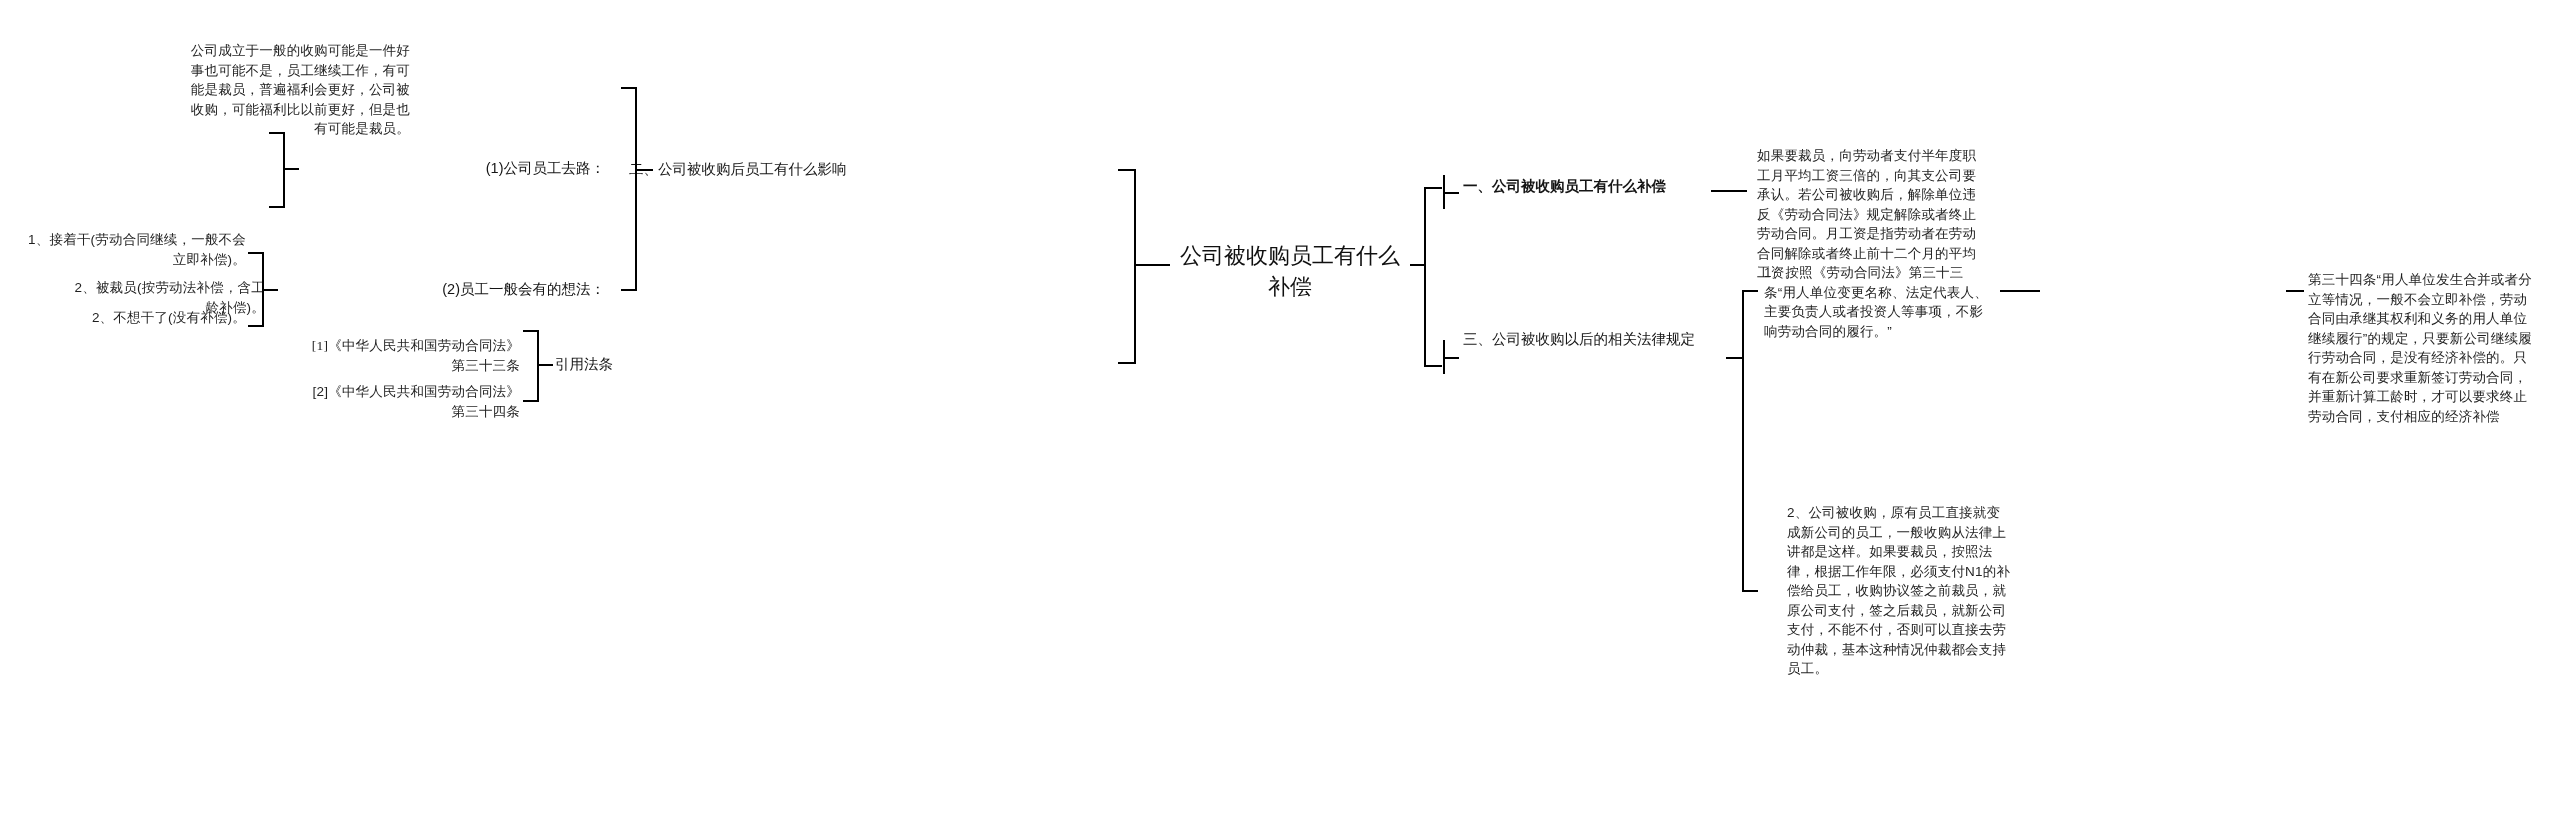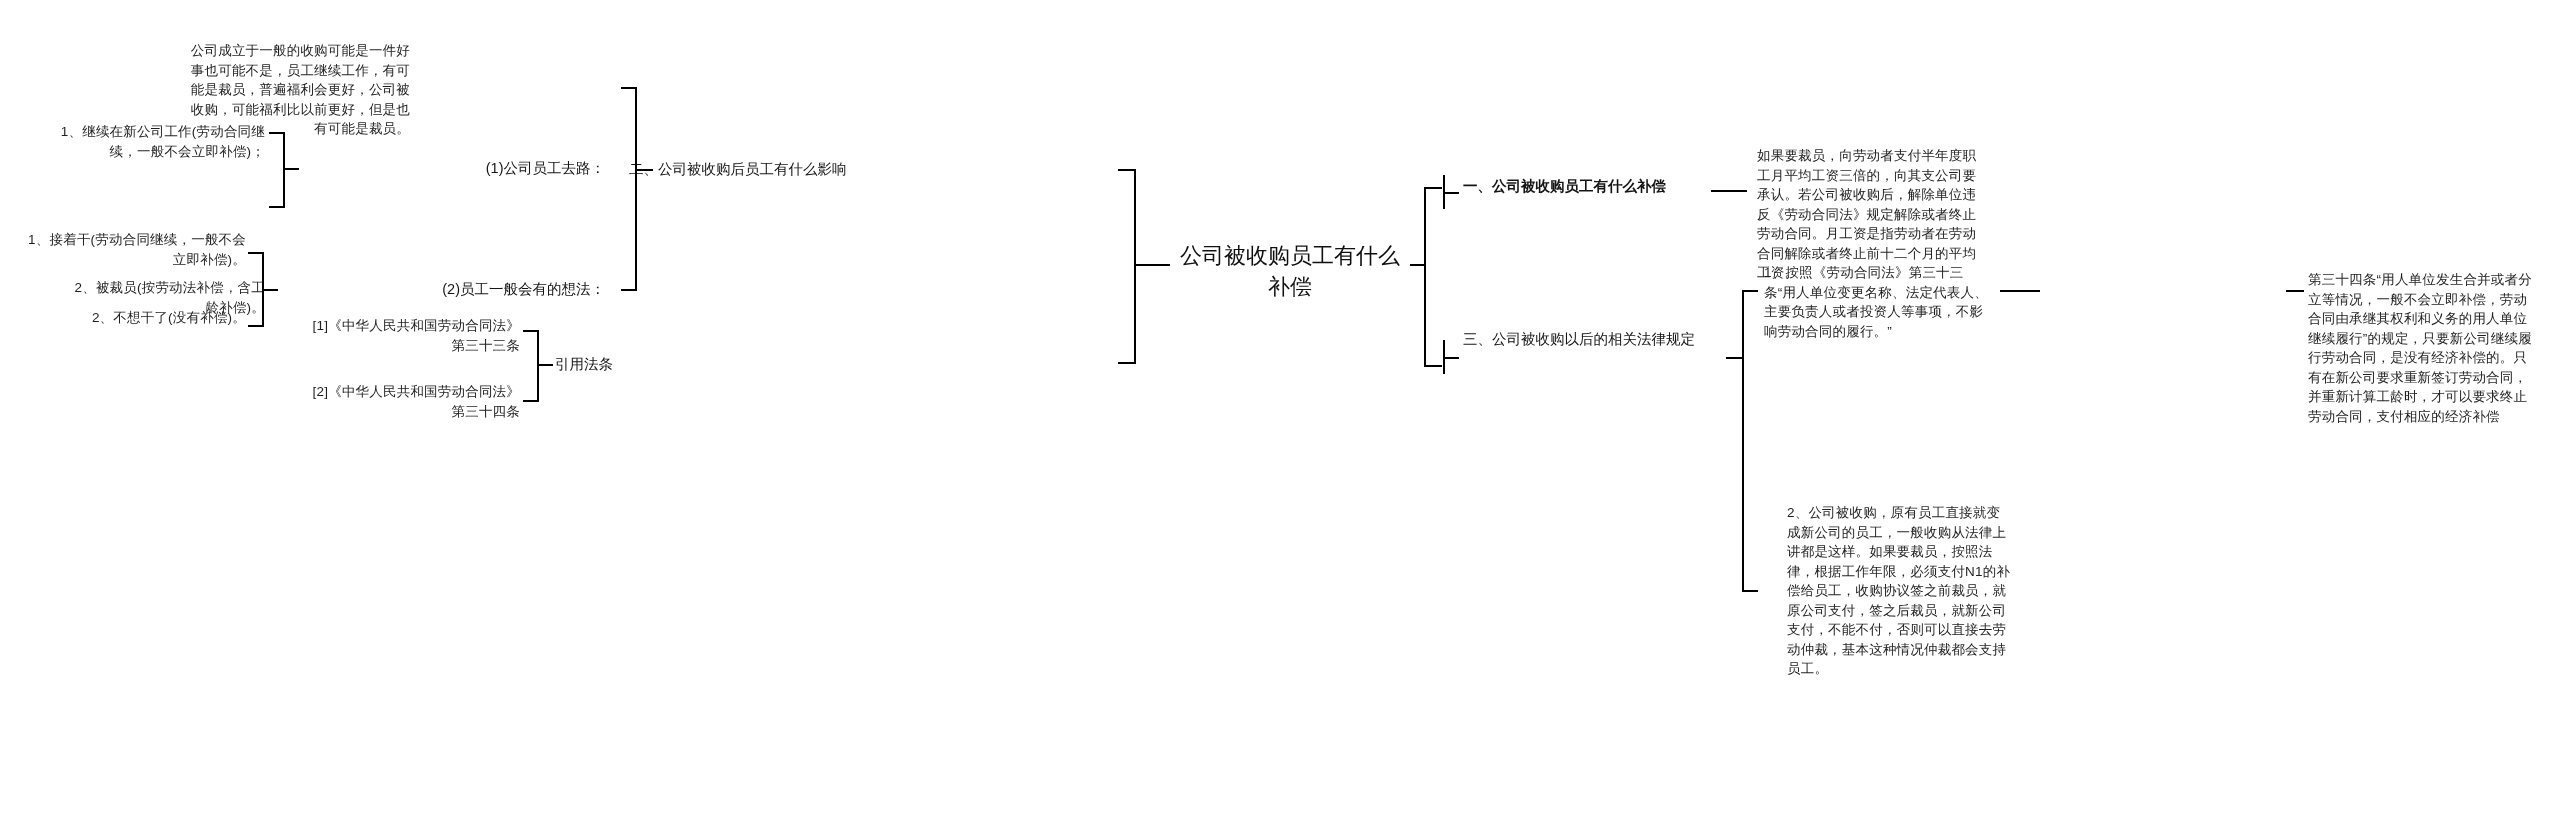--- a/index.html
+++ b/index.html
@@ -77,23 +77,20 @@
 
   <div class="node txt right-align" style="left:178px;top:41px;width:232px;">
     <span>公司成立于一般的收购可能是一件好事也可能不是，员工继续工作，有可能是裁员，普遍福利会更好，公司被收购，可能福利比以前更好，但是也有可能是裁员。</span>
   </div>
 
   <div class="vline" style="left:283px;top:132px;height:76px;"></div>
   <div class="hline" style="left:283px;top:168px;width:16px;"></div>
   <div class="hline" style="left:269px;top:132px;width:16px;"></div>
   <div class="hline" style="left:269px;top:206px;width:16px;"></div>
 
-  <div class="node txt right-align" style="left:40px;top:122px;width:225px;">
-    <span>1、继续在新公司工作(劳动合同继续，一般不会立即补偿)；</span>
-  </div>
   <div class="node txt right-align" style="left:70px;top:278px;width:195px;">
     <span>2、被裁员(按劳动法补偿，含工龄补偿)。</span>
   </div>
 
   <div class="node label right-align" style="left:280px;top:279px;width:325px;">
     <span>(2)员工一般会有的想法：</span>
   </div>
 
   <div class="vline" style="left:262px;top:252px;height:75px;"></div>
   <div class="hline" style="left:262px;top:289px;width:16px;"></div>
@@ -109,21 +106,21 @@
 
   <div class="node label left-align" style="left:555px;top:354px;width:140px;">
     <span>引用法条</span>
   </div>
 
   <div class="vline" style="left:537px;top:330px;height:72px;"></div>
   <div class="hline" style="left:537px;top:364px;width:16px;"></div>
   <div class="hline" style="left:523px;top:330px;width:16px;"></div>
   <div class="hline" style="left:523px;top:400px;width:16px;"></div>
 
-  <div class="node txt right-align" style="left:305px;top:316px;width:215px;">
+  <div class="node txt right-align" style="left:305px;top:336px;width:215px;font-family:Liberation Serif, serif;">
     <span>[1]《中华人民共和国劳动合同法》第三十三条</span>
   </div>
   <div class="node txt right-align" style="left:305px;top:382px;width:215px;">
     <span>[2]《中华人民共和国劳动合同法》第三十四条</span>
   </div>
 
   <div class="node label left-align" style="left:1463px;top:176px;width:420px;font-weight:bold;">
     <span>一、公司被收购员工有什么补偿</span>
   </div>
 

